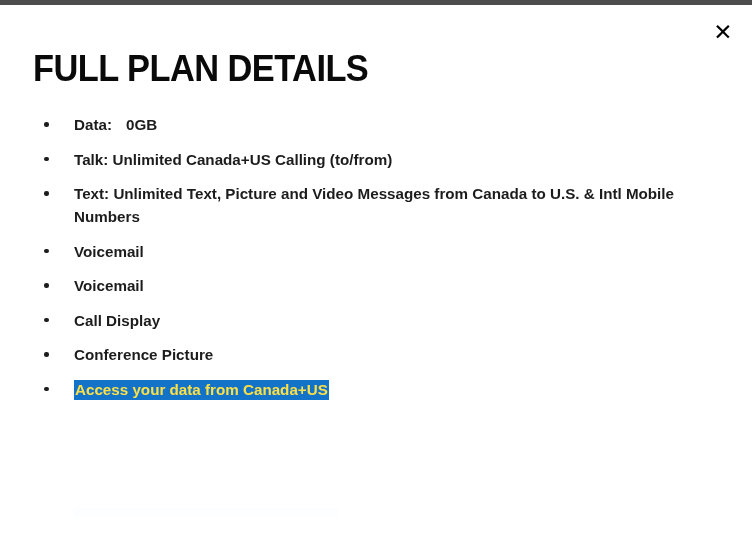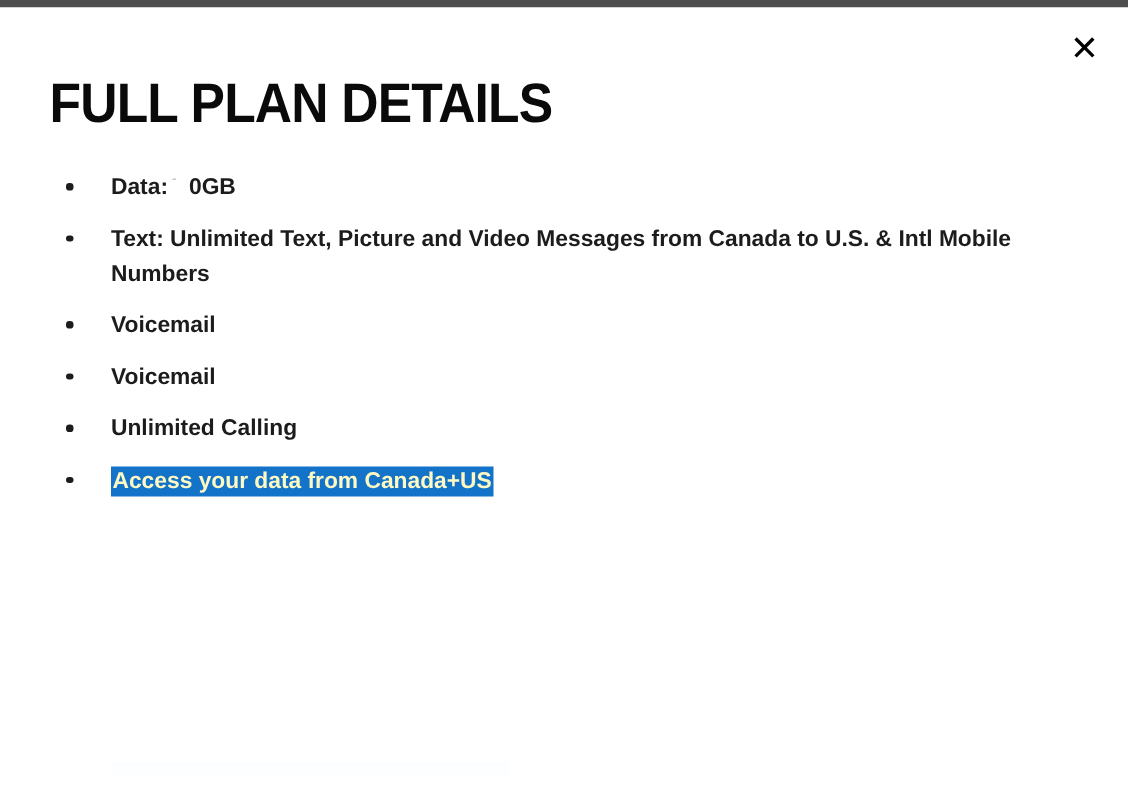--- a/index.html
+++ b/index.html
@@ -115,21 +115,21 @@
     overflow: hidden;
     white-space: nowrap;
     vertical-align: top;
     height: 7px;
     line-height: 23px;
   }
 
   
   .selected-text {
     background: #1273c9;
-    color: #fef9c3;
+    color: #fde047;
     padding: 1px 1px 2px 1px;
     box-decoration-break: clone;
     -webkit-box-decoration-break: clone;
   }
 
   
   .ghost-strip {
     position: absolute;
     left: 74px;
     top: 503px;
@@ -145,22 +145,24 @@
 <div class="top-strip"></div>
 
 <div class="modal">
 
   <button class="close-btn">✕</button>
 
   <h1 class="modal-title">FULL PLAN DETAILS</h1>
 
   <ul class="feature-list">
       <li class="feature-item"><span class="bullet"></span><span class="text">Data:</span><span class="clipped-glyph">1</span><span class="text">0GB</span></li>
+      <li class="feature-item"><span class="bullet"></span><span class="text">Talk: Unlimited Canada+US Calling (to/from)</span></li>
       <li class="feature-item"><span class="bullet"></span><span class="text">Text: Unlimited Text, Picture and Video Messages from Canada to U.S. &amp; Intl Mobile Numbers</span></li>
       <li class="feature-item"><span class="bullet"></span><span class="text">Voicemail</span></li>
       <li class="feature-item"><span class="bullet"></span><span class="text">Voicemail</span></li>
-      <li class="feature-item"><span class="bullet"></span><span class="text">Unlimited Calling</span></li>
+      <li class="feature-item"><span class="bullet"></span><span class="text">Call Display</span></li>
+      <li class="feature-item"><span class="bullet"></span><span class="text">Conference Picture</span></li>
       <li class="feature-item"><span class="bullet"></span><span class="text selected-text">Access your data from Canada+US</span></li>
     </ul>
 
   <div class="ghost-strip"></div>
 
 </div>
 
 </body></html>

